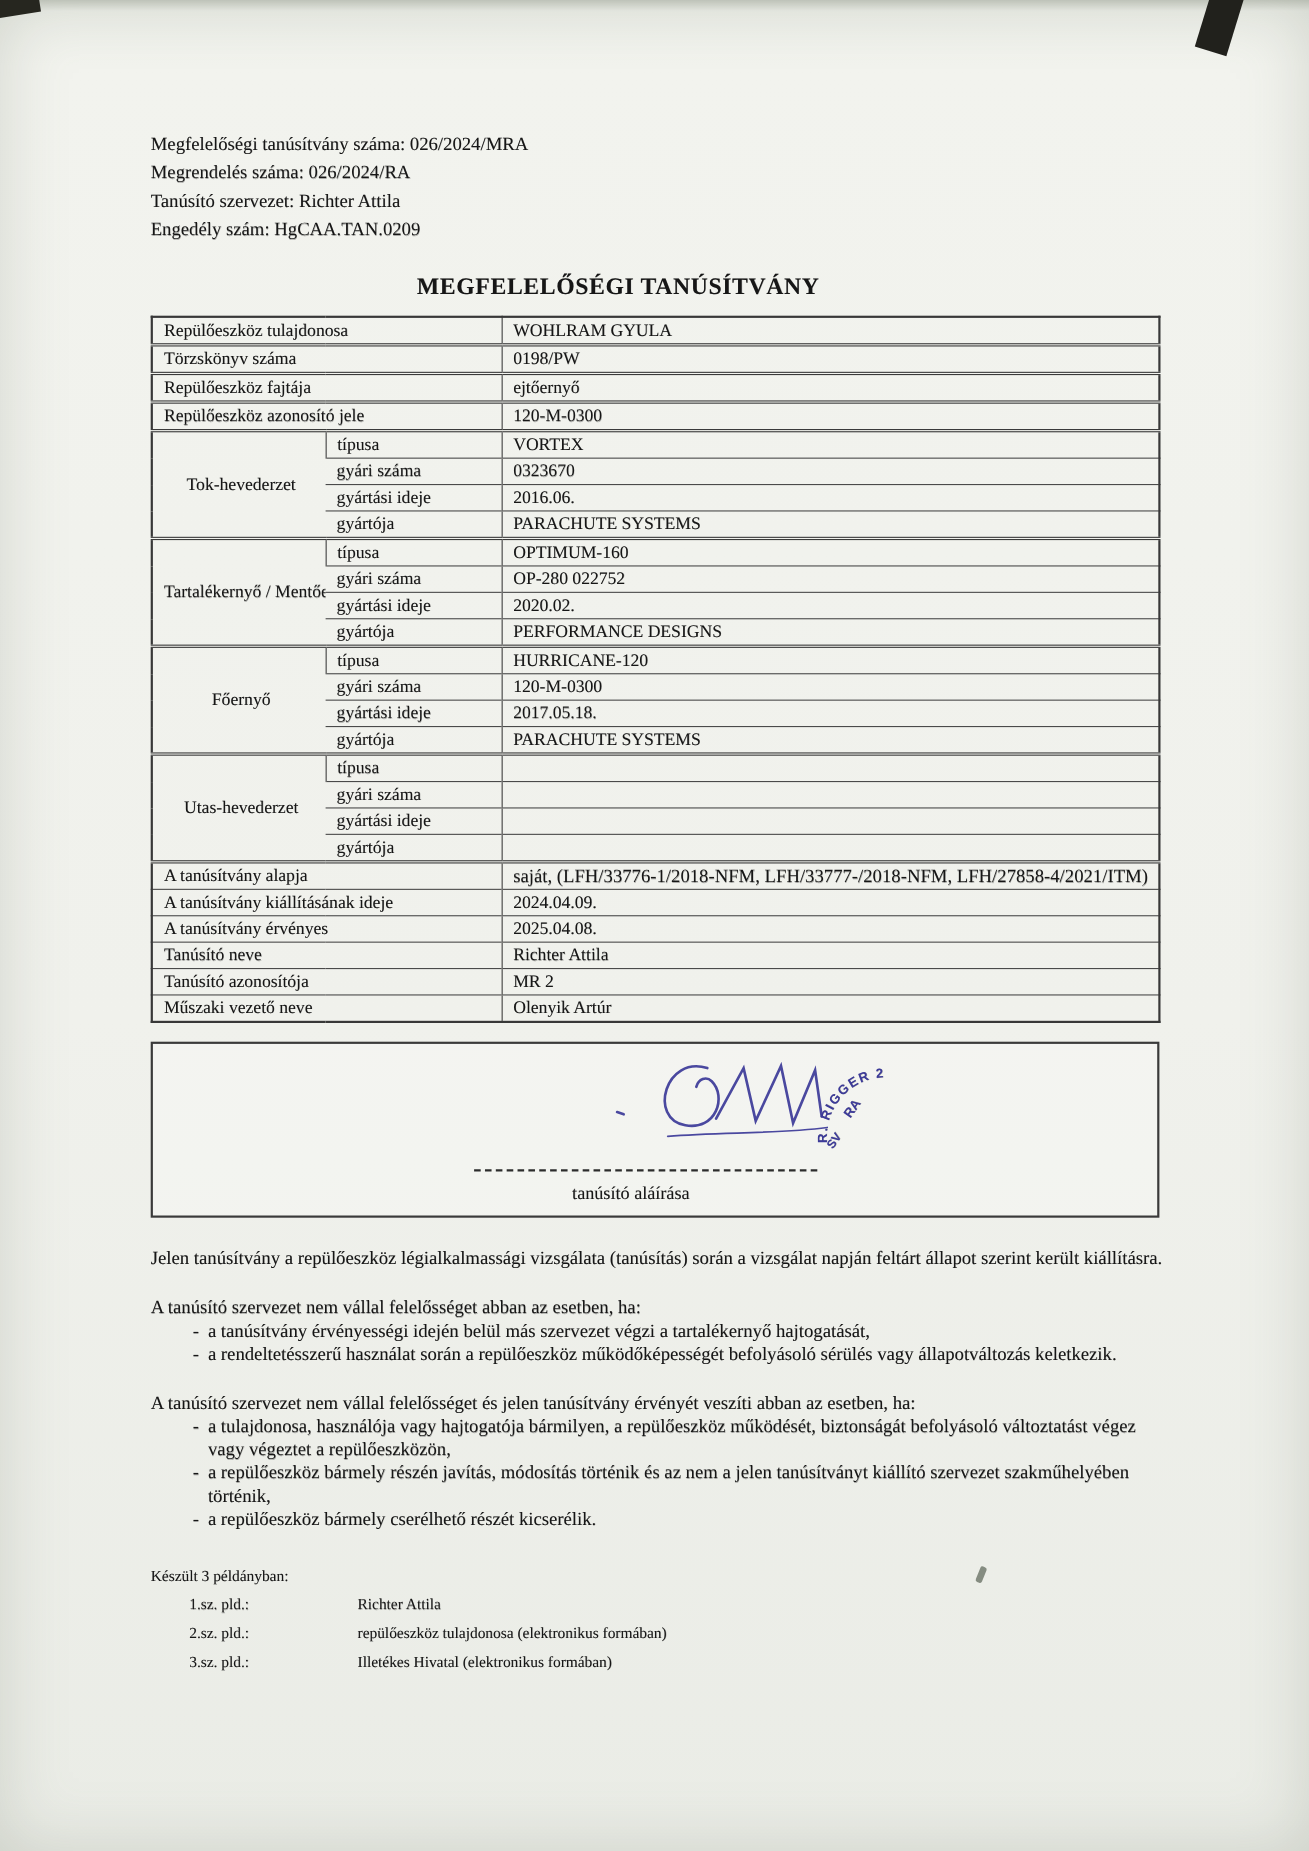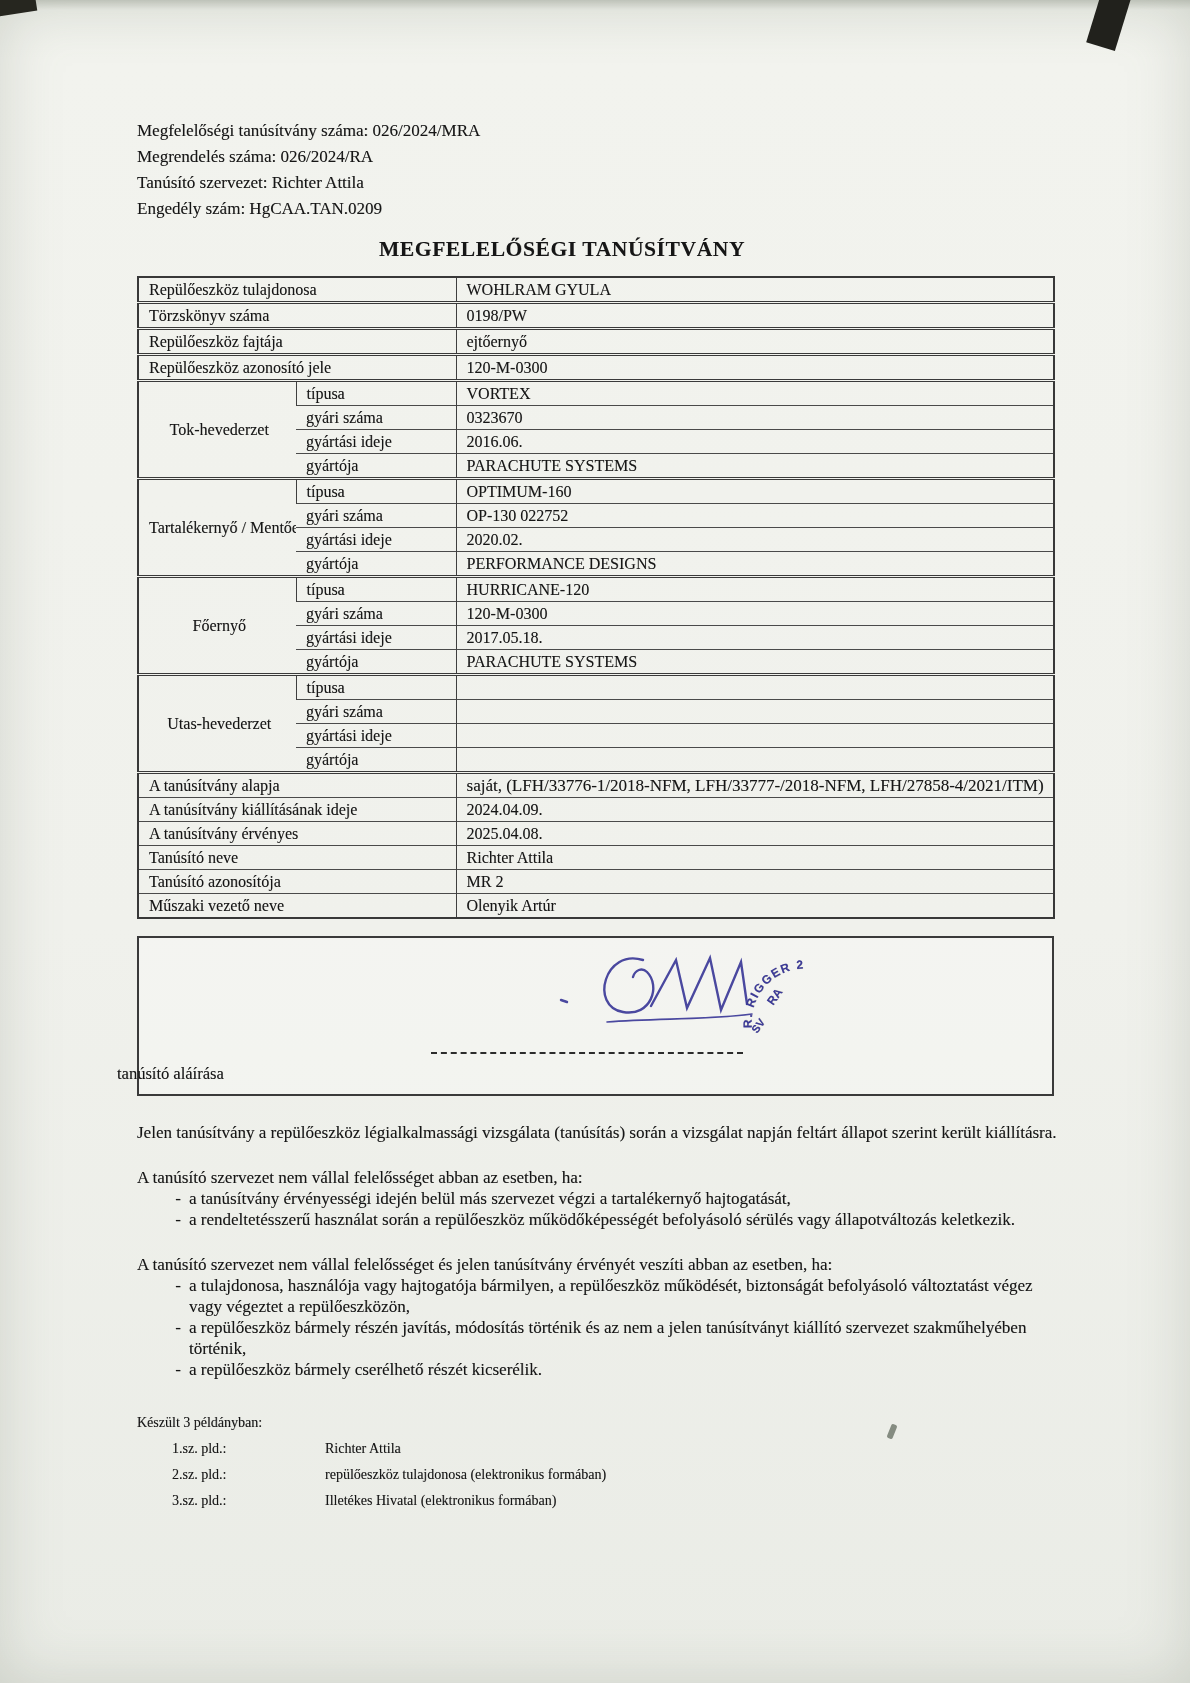--- a/index.html
+++ b/index.html
@@ -18,21 +18,21 @@
   }
   .corner-tl{position:absolute;top:-6px;left:-8px;width:44px;height:20px;background:#26261f;transform:rotate(-9deg);}
   .corner-tr{position:absolute;top:-10px;left:1094px;width:30px;height:58px;background:#21211c;transform:rotate(17deg);}
   .mark-br{position:absolute;top:1424px;left:889px;width:6px;height:15px;background:#737a6e;transform:rotate(22deg);border-radius:2px;opacity:.85;}
   .doc{
     position:absolute;left:137px;top:118px;width:920px;
     text-shadow:.3px .3px .6px rgba(35,35,35,.35);
   }
   .meta{font-size:17px;line-height:26px;}
   .title{
-    margin-top:15px;margin-bottom:14px;
+    margin-top:26px;margin-bottom:14px;
     font-size:21.5px;font-weight:bold;letter-spacing:.6px;
     text-align:center;transform:translateX(-35px);
   }
   table.spec{
     width:916px;border-collapse:collapse;table-layout:fixed;
     font-size:16px;
     border:2px solid #383838;
   }
   table.spec td{
     height:23px;padding:0 6px 0 10px;
@@ -55,21 +55,21 @@
     border:2px solid #3a3a3a;background:rgba(255,255,255,.25);
     position:relative;
   }
   .sig-svg{position:absolute;left:408px;top:4px;}
   .dashline{
     position:absolute;left:292px;bottom:40px;width:312px;
     border-top:2.5px dashed #2c2c2c;
   }
   .sig-caption{
     position:absolute;bottom:10px;left:0;width:100%;
-    text-align:left;font-size:16.5px;transform:translateX(-22px);
+    text-align:center;font-size:16.5px;transform:translateX(-22px);
   }
   .notes{font-size:17px;line-height:21px;}
   .p1{margin-top:26px;}
   .p-head{margin-top:24px;}
   .bullet{display:flex;line-height:21px;}
   .dash{width:22px;text-align:center;margin-left:30px;flex:none;}
   .btext{flex:1;padding-right:2px;}
   .copies{margin-top:30px;font-size:14px;line-height:26px;}
   .copy-row{display:flex;}
   .copy-no{width:153px;flex:none;margin-left:35px;}
@@ -138,21 +138,21 @@
 
       <tr class="sep">
         <td class="gname" rowspan="4">Tartalékernyő
 /
 Mentőernyő</td>
         <td>típusa</td>
         <td class="val">OPTIMUM-160</td>
       </tr>
       <tr>
         <td>gyári száma</td>
-        <td class="val">OP-130 022752</td>
+        <td class="val">OP-280 022752</td>
       </tr>
       <tr>
         <td>gyártási ideje</td>
         <td class="val">2020.02.</td>
       </tr>
       <tr>
         <td>gyártója</td>
         <td class="val">PERFORMANCE DESIGNS</td>
       </tr>
 

